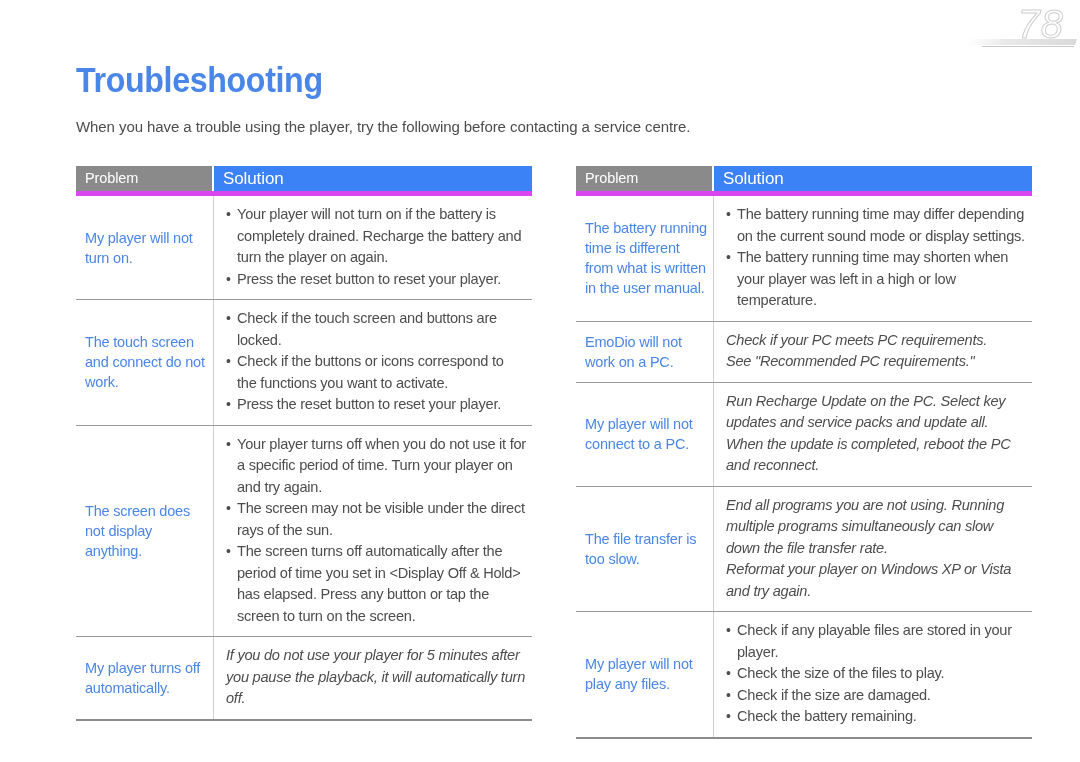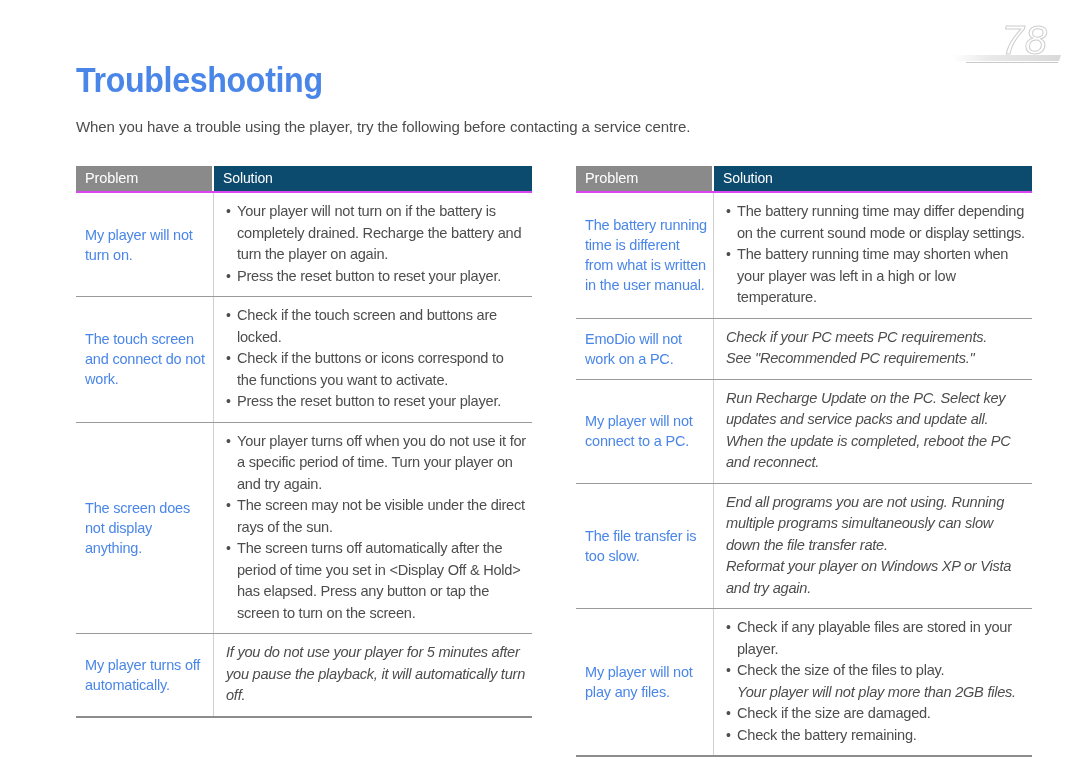--- a/index.html
+++ b/index.html
@@ -13,24 +13,23 @@
     position: relative;
     font-family: "Liberation Sans", sans-serif;
     color: #4d4d4d;
     overflow: hidden;
   }
 
   
   #page-number-block {
     position: absolute;
     top: 0;
-    right: 16px;
+    right: 0;
     width: 150px;
     height: 52px;
-    margin-top: 16px;
   }
   #page-number-block .pn-rule {
     position: absolute;
     left: 38px;
     right: 4px;
     bottom: 7px;
     height: 6px;
     background: linear-gradient(to right, #ffffff 0%, #e9e9e9 35%, #d9d9d9 100%);
     transform: skewX(-18deg);
   }
@@ -87,38 +86,38 @@
     top: 166px;
     width: 456px;
     border-bottom: 2px solid #8c8c8c;
   }
   #table-left  { left: 76px; }
   #table-right { left: 576px; }
 
   .tbl-head {
     display: flex;
     height: 25px;
-    border-bottom: 2px solid #d946ef;
+    border-bottom: 5px solid #d946ef;
   }
   .th-problem {
     width: 138px;
     background: #8a8a8a;
     color: #ffffff;
     font-size: 14.5px;
     line-height: 25px;
     padding-left: 9px;
     box-sizing: border-box;
     border-right: 2px solid #ffffff;
     letter-spacing: -0.1px;
   }
   .th-solution {
     flex: 1;
-    background: #0c4a6e;
+    background: #3b82f6;
     color: #ffffff;
-    font-size: 14px;
+    font-size: 17px;
     line-height: 25px;
     padding-left: 9px;
     box-sizing: border-box;
     letter-spacing: -0.1px;
   }
 
   .trow {
     display: flex;
     border-bottom: 1px solid #9a9a9a;
   }
@@ -302,24 +301,20 @@
         <div class="cell-problem">My player will not play any files.</div>
         <div class="cell-solution">
           <div class="sol-item">
             <span class="sol-bullet">•</span>
             <span class="sol-text">Check if any playable files are stored in your player.</span>
           </div>
           <div class="sol-item">
             <span class="sol-bullet">•</span>
             <span class="sol-text">Check the size of the files to play.</span>
           </div>
-          <div class="sol-item nobullet sol-sub">
-            <span class="sol-bullet"></span>
-            <span class="sol-text">Your player will not play more than 2GB files.</span>
-          </div>
           <div class="sol-item">
             <span class="sol-bullet">•</span>
             <span class="sol-text">Check if the size are damaged.</span>
           </div>
           <div class="sol-item">
             <span class="sol-bullet">•</span>
             <span class="sol-text">Check the battery remaining.</span>
           </div>
         </div>
       </div>

